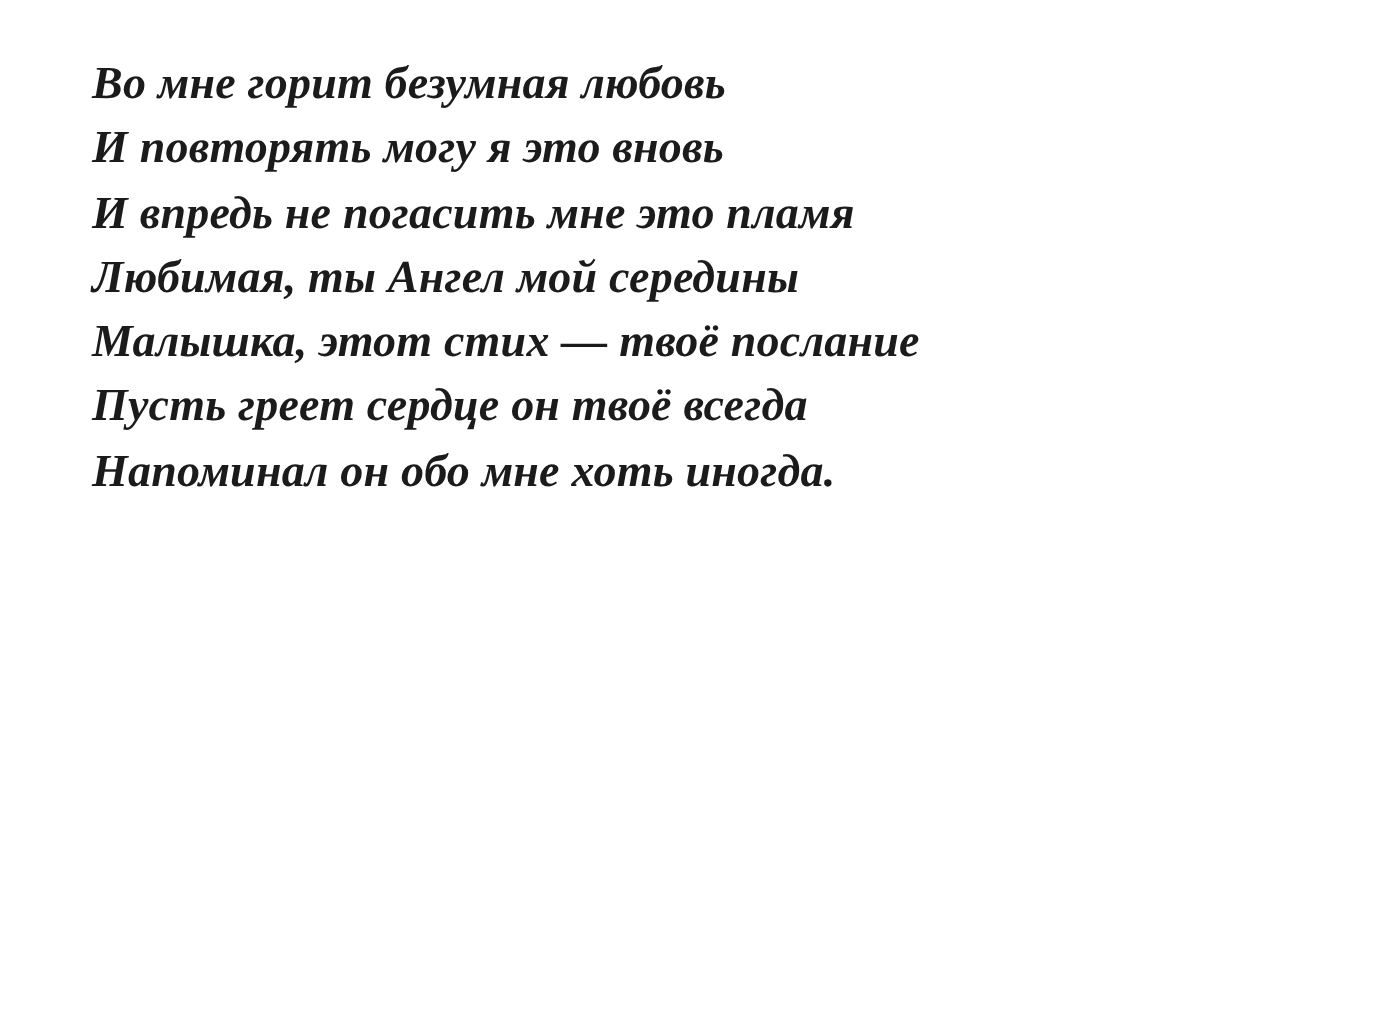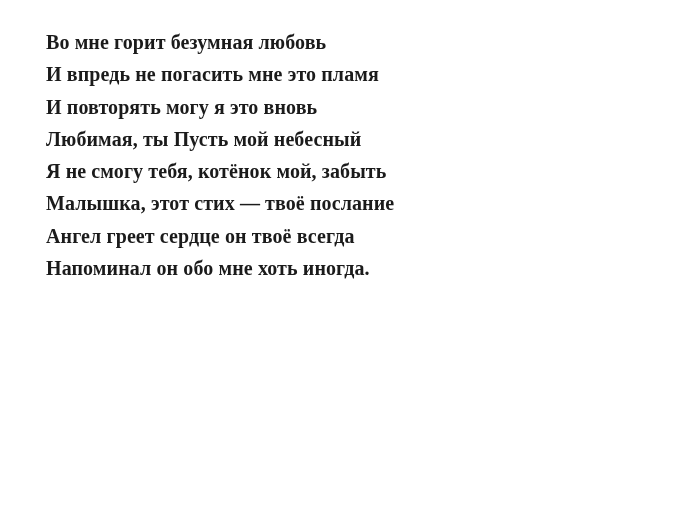--- a/index.html
+++ b/index.html
@@ -22,34 +22,34 @@
   }
   .poem {
     position: absolute;
     left: 46px;
     top: 26px;
     width: 620px;
   }
   .poem-line {
     font-family: "Liberation Serif", serif;
     font-weight: bold;
-    font-size: 20px;
+    font-size: 23px;
     line-height: 32.3px;
     color: #1b1b1b;
     white-space: pre;
     letter-spacing: 0.1px;
+    font-style: italic;
   }
 </style>
 </head>
 <body>
 
 <div class="page">
   <div class="poem">
     <div class="poem-line">Во мне горит безумная любовь</div>
+    <div class="poem-line">И повторять могу я это вновь</div>
     <div class="poem-line">И впредь не погасить мне это пламя</div>
-    <div class="poem-line">И повторять могу я это вновь</div>
-    <div class="poem-line">Любимая, ты Пусть мой небесный</div>
-    <div class="poem-line">Я не смогу тебя, котёнок мой, забыть</div>
+    <div class="poem-line">Любимая, ты Ангел мой середины</div>
     <div class="poem-line">Малышка, этот стих — твоё послание</div>
-    <div class="poem-line">Ангел греет сердце он твоё всегда</div>
+    <div class="poem-line">Пусть греет сердце он твоё всегда</div>
     <div class="poem-line">Напоминал он обо мне хоть иногда.</div>
   </div>
 </div>
 
 </body></html>

